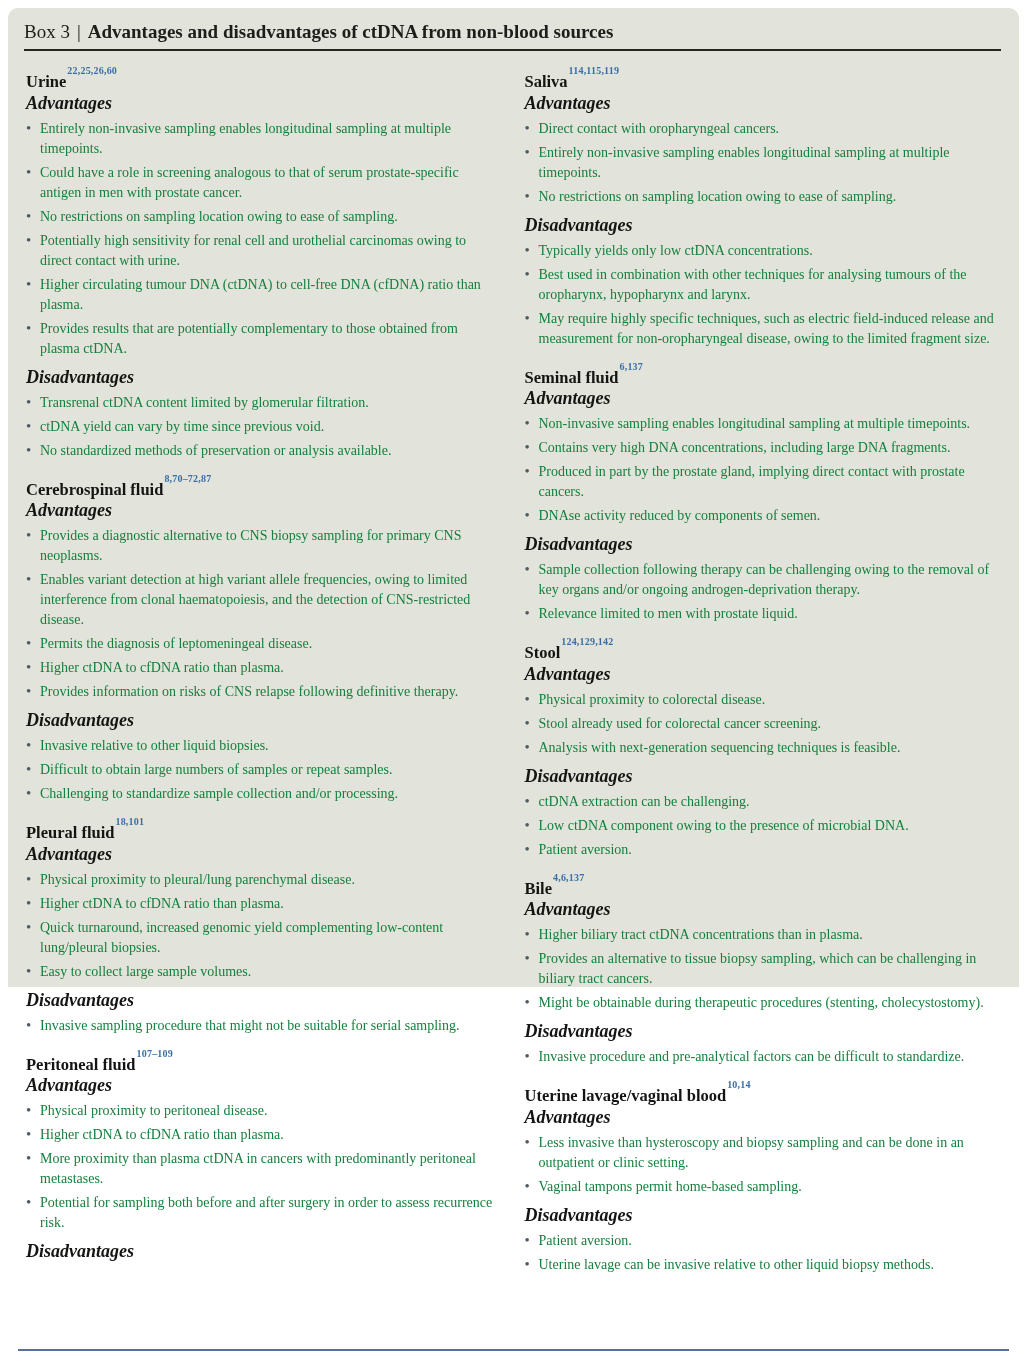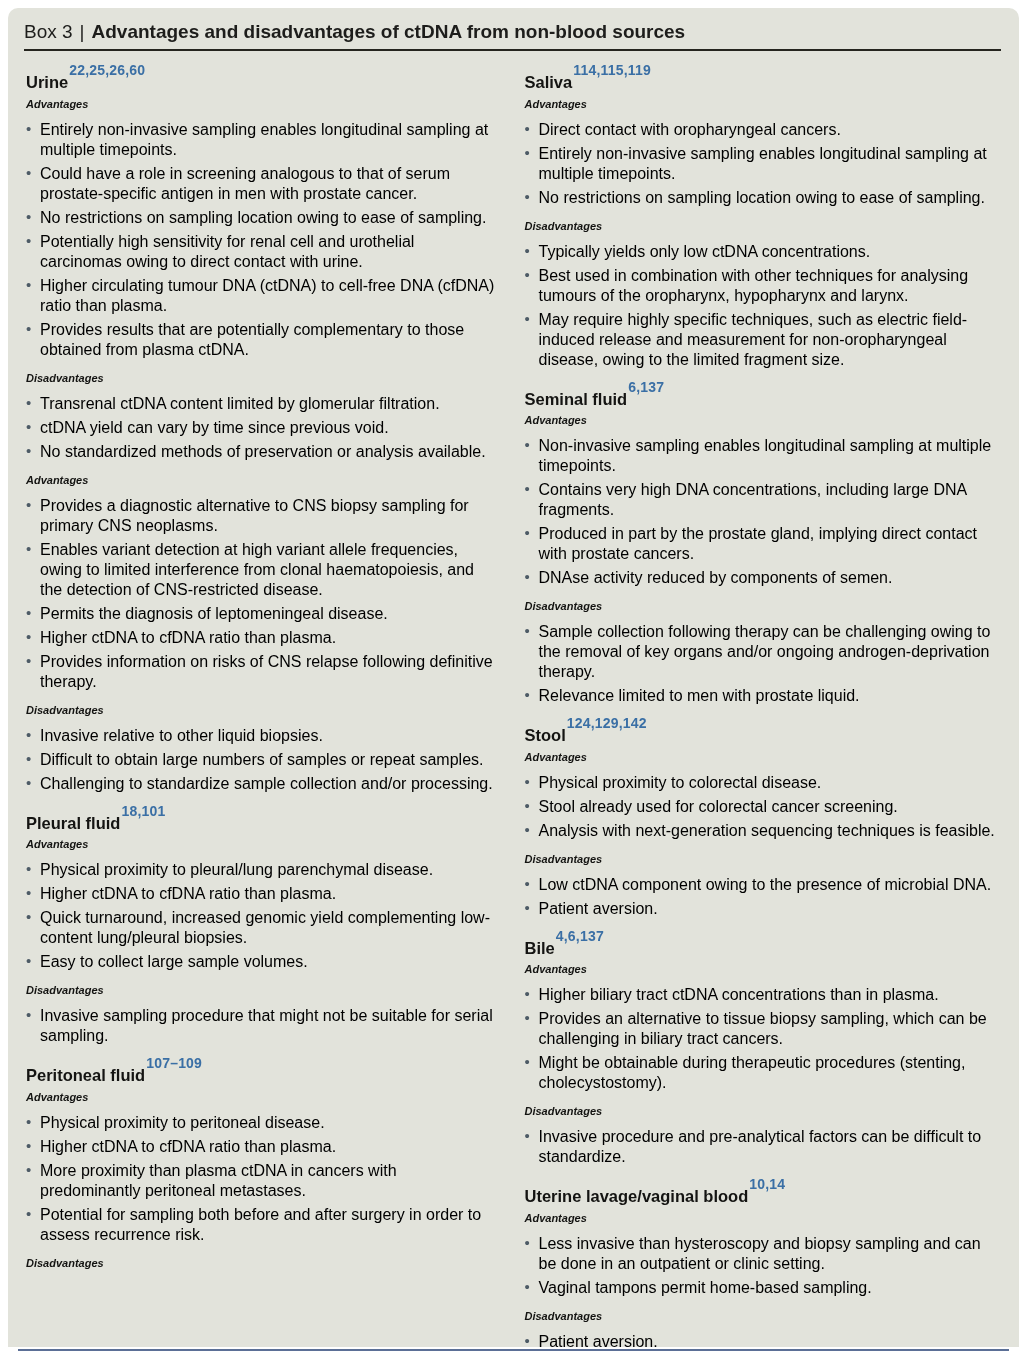--- a/index.html
+++ b/index.html
@@ -3,56 +3,57 @@
 <meta charset="utf-8">
 <style>
   html,body { margin:0; padding:0; }
   body {
     width:1027px; height:1355px; position:relative; overflow:hidden;
     background:#ffffff;
     font-family:"Liberation Sans", sans-serif;
     -webkit-font-smoothing:antialiased;
   }
   .box {
-    position:absolute; left:8px; top:8px; width:1011px; height:1339px;
+    position:absolute; left:8px; top:8px; width:1011px; height:979px;
     background:#e2e3db;
     border-radius:10px 10px 0 0;
     padding:10px 16px 0 14px;
     box-sizing:border-box;
     color:#1d1d1b;
+    font-family:Liberation Serif, serif;
   }
   .box-header {
     font-size:19px; line-height:24px; padding:2px 2px 5px 2px;
     white-space:nowrap;
   }
   .box-label { font-weight:400; }
   .box-sep { font-weight:300; padding:0 7px; color:#1d1d1b; }
   .box-title { font-weight:700; }
   .rule { height:2px; background:#25251f; margin:0 2px 2px 2px; }
 
   .cols { display:flex; gap:24px; padding:0 4px; }
   .col { flex:1 1 0; min-width:0; }
 
   .sec-head {
     margin:13px 0 0 0; font-size:16.5px; line-height:21px; font-weight:700;
     color:#141412;
   }
   .refs {
-    font-size:14px; font-weight:700; color:#3a6fa5;
+    font-size:10px; font-weight:700; color:#3a6fa5;
     position:relative; top:-6px; letter-spacing:0.2px; margin-left:1px;
   }
   .subhead {
-    font-style:italic; font-weight:700; font-size:11px; line-height:20px;
+    font-style:italic; font-weight:700; font-size:18px; line-height:20px;
     margin:8px 0 6px 0; color:#141412;
   }
   .sec-head + .subhead { margin-top:1px; }
   .bullets { list-style:none; margin:0; padding:0; }
   .bullets li {
     position:relative; padding-left:14px; margin:0 0 4px 0;
-    font-size:16px; line-height:20px; color:#000000;
+    font-size:14px; line-height:20px; color:#15803d;
   }
   .bullets li::before {
     content:"\2022"; position:absolute; left:0; top:-1px;
     color:#4d5b66; font-size:15px;
   }
   .bottom-line {
     position:absolute; left:18px; width:991px; top:1349px; height:2px;
     background:#5b6f96;
   }
 </style>
@@ -78,20 +79,21 @@
             <li>Provides results that are potentially complementary to those obtained from plasma ctDNA.</li>
           </ul>
           <div class="subhead">Disadvantages</div>
           <ul class="bullets">
             <li>Transrenal ctDNA content limited by glomerular filtration.</li>
             <li>ctDNA yield can vary by time since previous void.</li>
             <li>No standardized methods of preservation or analysis available.</li>
           </ul>
         </section>
         <section class="sec">
+          <h3 class="sec-head"><span>Cerebrospinal fluid</span><sup class="refs">8,70–72,87</sup></h3>
           <div class="subhead">Advantages</div>
           <ul class="bullets">
             <li>Provides a diagnostic alternative to CNS biopsy sampling for primary CNS neoplasms.</li>
             <li>Enables variant detection at high variant allele frequencies, owing to limited interference from clonal haematopoiesis, and the detection of CNS-restricted disease.</li>
             <li>Permits the diagnosis of leptomeningeal disease.</li>
             <li>Higher ctDNA to cfDNA ratio than plasma.</li>
             <li>Provides information on risks of CNS relapse following definitive therapy.</li>
           </ul>
           <div class="subhead">Disadvantages</div>
           <ul class="bullets">
@@ -160,20 +162,21 @@
         <section class="sec">
           <h3 class="sec-head"><span>Stool</span><sup class="refs">124,129,142</sup></h3>
           <div class="subhead">Advantages</div>
           <ul class="bullets">
             <li>Physical proximity to colorectal disease.</li>
             <li>Stool already used for colorectal cancer screening.</li>
             <li>Analysis with next-generation sequencing techniques is feasible.</li>
           </ul>
           <div class="subhead">Disadvantages</div>
           <ul class="bullets">
+            <li>ctDNA extraction can be challenging.</li>
             <li>Low ctDNA component owing to the presence of microbial DNA.</li>
             <li>Patient aversion.</li>
           </ul>
         </section>
         <section class="sec">
           <h3 class="sec-head"><span>Bile</span><sup class="refs">4,6,137</sup></h3>
           <div class="subhead">Advantages</div>
           <ul class="bullets">
             <li>Higher biliary tract ctDNA concentrations than in plasma.</li>
             <li>Provides an alternative to tissue biopsy sampling, which can be challenging in biliary tract cancers.</li>

